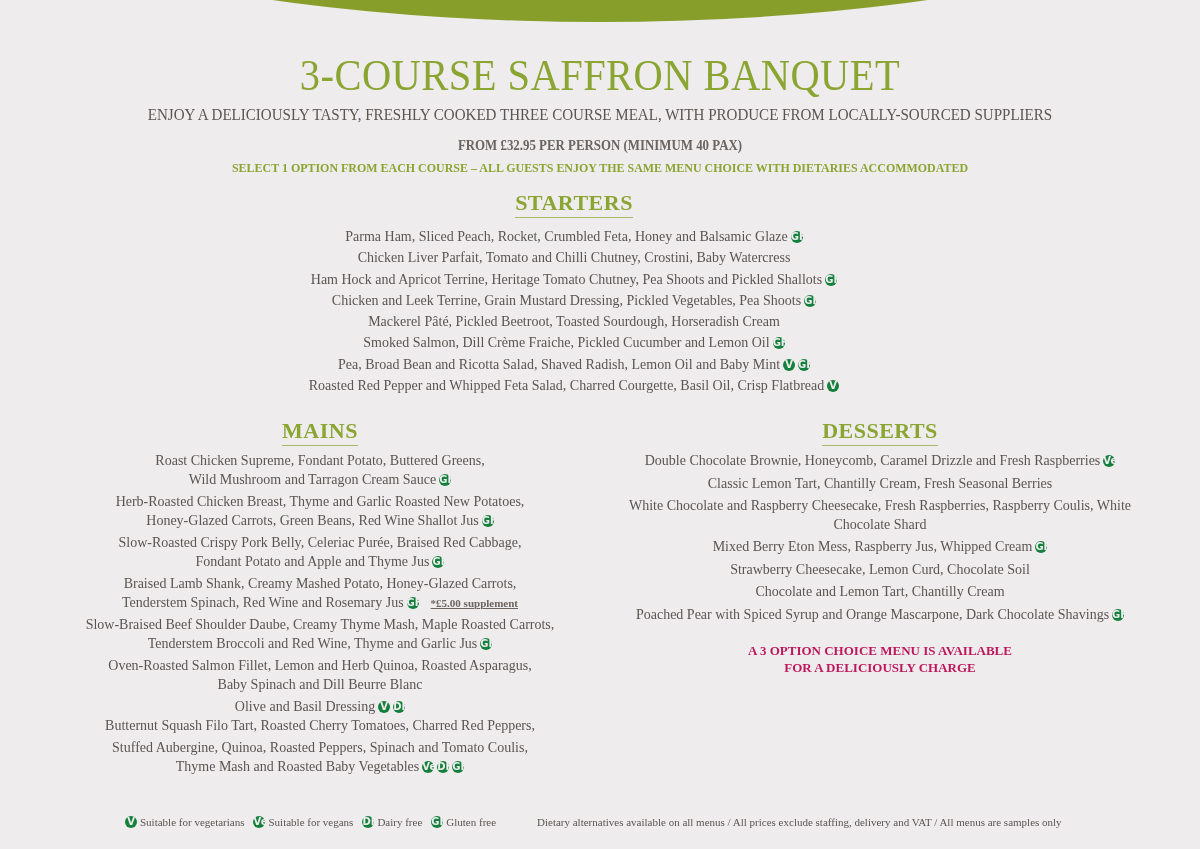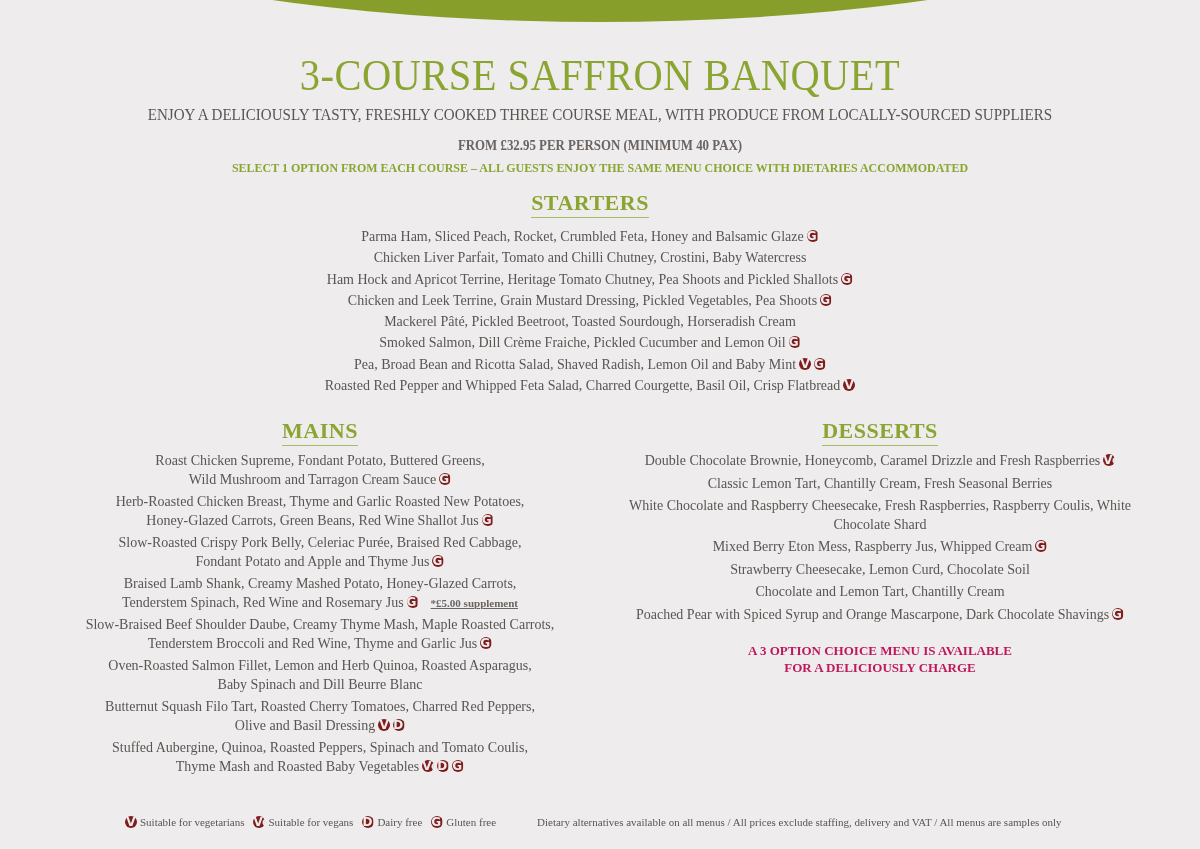--- a/index.html
+++ b/index.html
@@ -36,37 +36,37 @@
     position: absolute; top: 160px; left: 0; width: 1200px; text-align: center;
     font-family: "Liberation Serif", serif; font-size: 13px; color: #8aa532; font-weight: bold;
     transform: scaleX(0.92);
   }
   .section-heading {
     display: inline-block;
     font-family: "Liberation Serif", serif; font-weight: bold; font-size: 22px;
     color: #8aa532; letter-spacing: 0.5px;
     padding-bottom: 1px; border-bottom: 1px solid #a7ba65;
   }
-  .starters { position: absolute; top: 190px; left: 16px; width: 1148px; text-align: center; }
+  .starters { position: absolute; top: 190px; left: 0; width: 1148px; text-align: center; }
   .starters .items { margin-top: 8px; }
   .item {
     font-family: "Liberation Serif", serif; font-size: 14px; color: #5b5552;
     line-height: 18.5px; margin-bottom: 3px;
   }
   .starters .item { line-height: 21.3px; margin-bottom: 0; }
   .col { position: absolute; top: 418px; text-align: center; }
   .col.mains { left: 80px; width: 480px; }
   .col.desserts { left: 620px; width: 520px; }
   .col .items { margin-top: 6px; }
   .mains .item { margin-bottom: 4px; }
   .desserts .item { margin-bottom: 4px; line-height: 18.5px; }
   .badge {
     display: inline-block; width: 12px; height: 12px; border-radius: 50%;
-    background: #7f1d1d; color: #eeeced; font-family: "DejaVu Sans", sans-serif;
-    font-size: 12px; font-weight: bold; line-height: 12px; text-align: center;
+    background: #15803d; color: #eeeced; font-family: "DejaVu Sans", sans-serif;
+    font-size: 10px; font-weight: bold; line-height: 12px; text-align: center;
     vertical-align: 1px; margin-left: 3px;
   }
   .supplement { font-size: 11px; font-weight: bold; color: #6b6461; margin-left: 12px; text-decoration: underline; }
   .supp-note {
     margin-top: 18px; font-family: "Liberation Serif", serif; font-weight: bold;
     font-size: 13px; color: #be185d; line-height: 17px;
   }
   .footer {
     position: absolute; top: 816px; left: 0; width: 1200px; height: 16px;
     font-family: "Liberation Serif", serif; font-size: 11px; color: #5b5552;
@@ -121,22 +121,22 @@
       </div>
       <div class="item">
         <div><span>Slow-Braised Beef Shoulder Daube, Creamy Thyme Mash, Maple Roasted Carrots,</span></div>
         <div><span>Tenderstem Broccoli and Red Wine, Thyme and Garlic Jus</span><span class="badge">GF</span></div>
       </div>
       <div class="item">
         <div><span>Oven-Roasted Salmon Fillet, Lemon and Herb Quinoa, Roasted Asparagus,</span></div>
         <div><span>Baby Spinach and Dill Beurre Blanc</span></div>
       </div>
       <div class="item">
+        <div><span>Olive and Basil Dressing</span><span class="badge">V</span><span class="badge">DF</span></div>
         <div><span>Butternut Squash Filo Tart, Roasted Cherry Tomatoes, Charred Red Peppers,</span></div>
-        <div><span>Olive and Basil Dressing</span><span class="badge">V</span><span class="badge">DF</span></div>
       </div>
       <div class="item">
         <div><span>Stuffed Aubergine, Quinoa, Roasted Peppers, Spinach and Tomato Coulis,</span></div>
         <div><span>Thyme Mash and Roasted Baby Vegetables</span><span class="badge">Ve</span><span class="badge">DF</span><span class="badge">GF</span></div>
       </div>
     </div>
 </section>
 
 <section class="col desserts">
   <div class="section-heading">DESSERTS</div>

